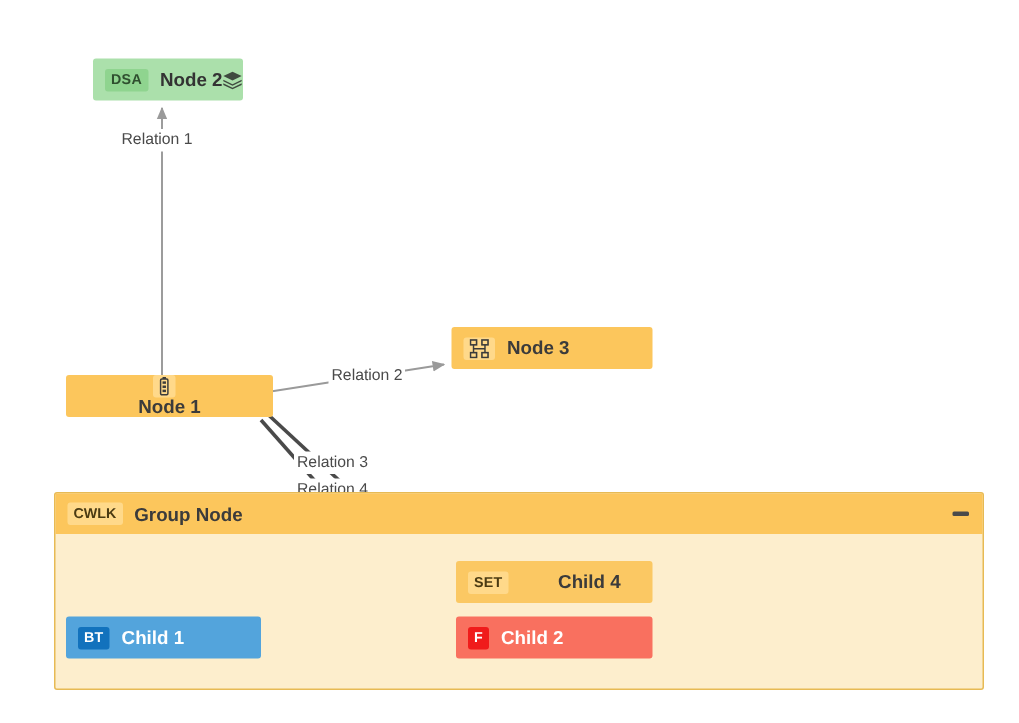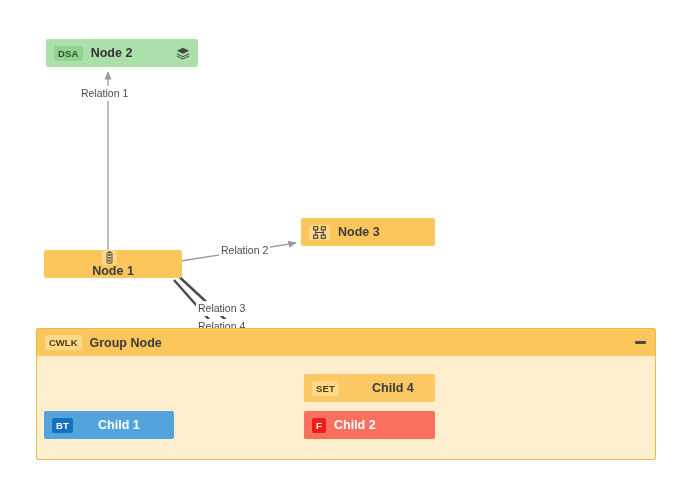--- a/index.html
+++ b/index.html
@@ -61,21 +61,21 @@
   
   .node.green      { background: #abe0ab; color: #333333; }
   .node.green .badge { background: #8fd48f; color: #2f4f2f; }
 
   .node.amber      { background: #fcc65c; color: #3b3b3b; }
   .node.amber .badge { background: #ffd98a; color: #4a3a12; }
 
   .node.amber-soft      { background: #fbc863; color: #3b3b3b; }
   .node.amber-soft .badge { background: #ffd98a; color: #4a3a12; }
 
-  .node.blue       { background: #53a4dc; color: #ffffff; gap: 17px; }
+  .node.blue       { background: #53a4dc; color: #ffffff; }
   .node.blue .badge { background: #1272bd; color: #ffffff; }
 
   .node.red        { background: #f9705f; color: #ffffff; }
   .node.red .badge { background: #f01b1b; color: #ffffff; }
 
   
   .group-node {
     position: absolute;
     box-sizing: border-box;
     background: #fdeecd;
@@ -190,21 +190,21 @@
   <div class="group-node" style="left:36px; top:328px; width:620px; height:132px;">
     <div class="group-header">
       <span class="badge">CWLK</span>
       <span class="title">Group Node</span>
       <span class="collapse-btn">
         <span class="bar"></span>
       </span>
     </div>
   </div>
 
-  <div class="node green" style="left:46px; top:39px; width:152px;">
+  <div class="node green" style="left:62px; top:39px; width:100px;">
     <span class="badge">DSA</span>
     <span class="title">Node 2</span>
     <span class="tail-icon">
       <svg width="14" height="14" viewBox="0 0 16 16">
         <path d="M8 2 L15 5.4 L8 8.8 L1 5.4 Z" fill="#3f4a3f"></path>
         <path d="M1 8.2 L8 11.6 L15 8.2 L15 9.4 L8 12.8 L1 9.4 Z" fill="#3f4a3f"></path>
         <path d="M1 10.9 L8 14.3 L15 10.9 L15 12.1 L8 15.5 L1 12.1 Z" fill="#3f4a3f"></path>
       </svg>
     </span>
   </div>

